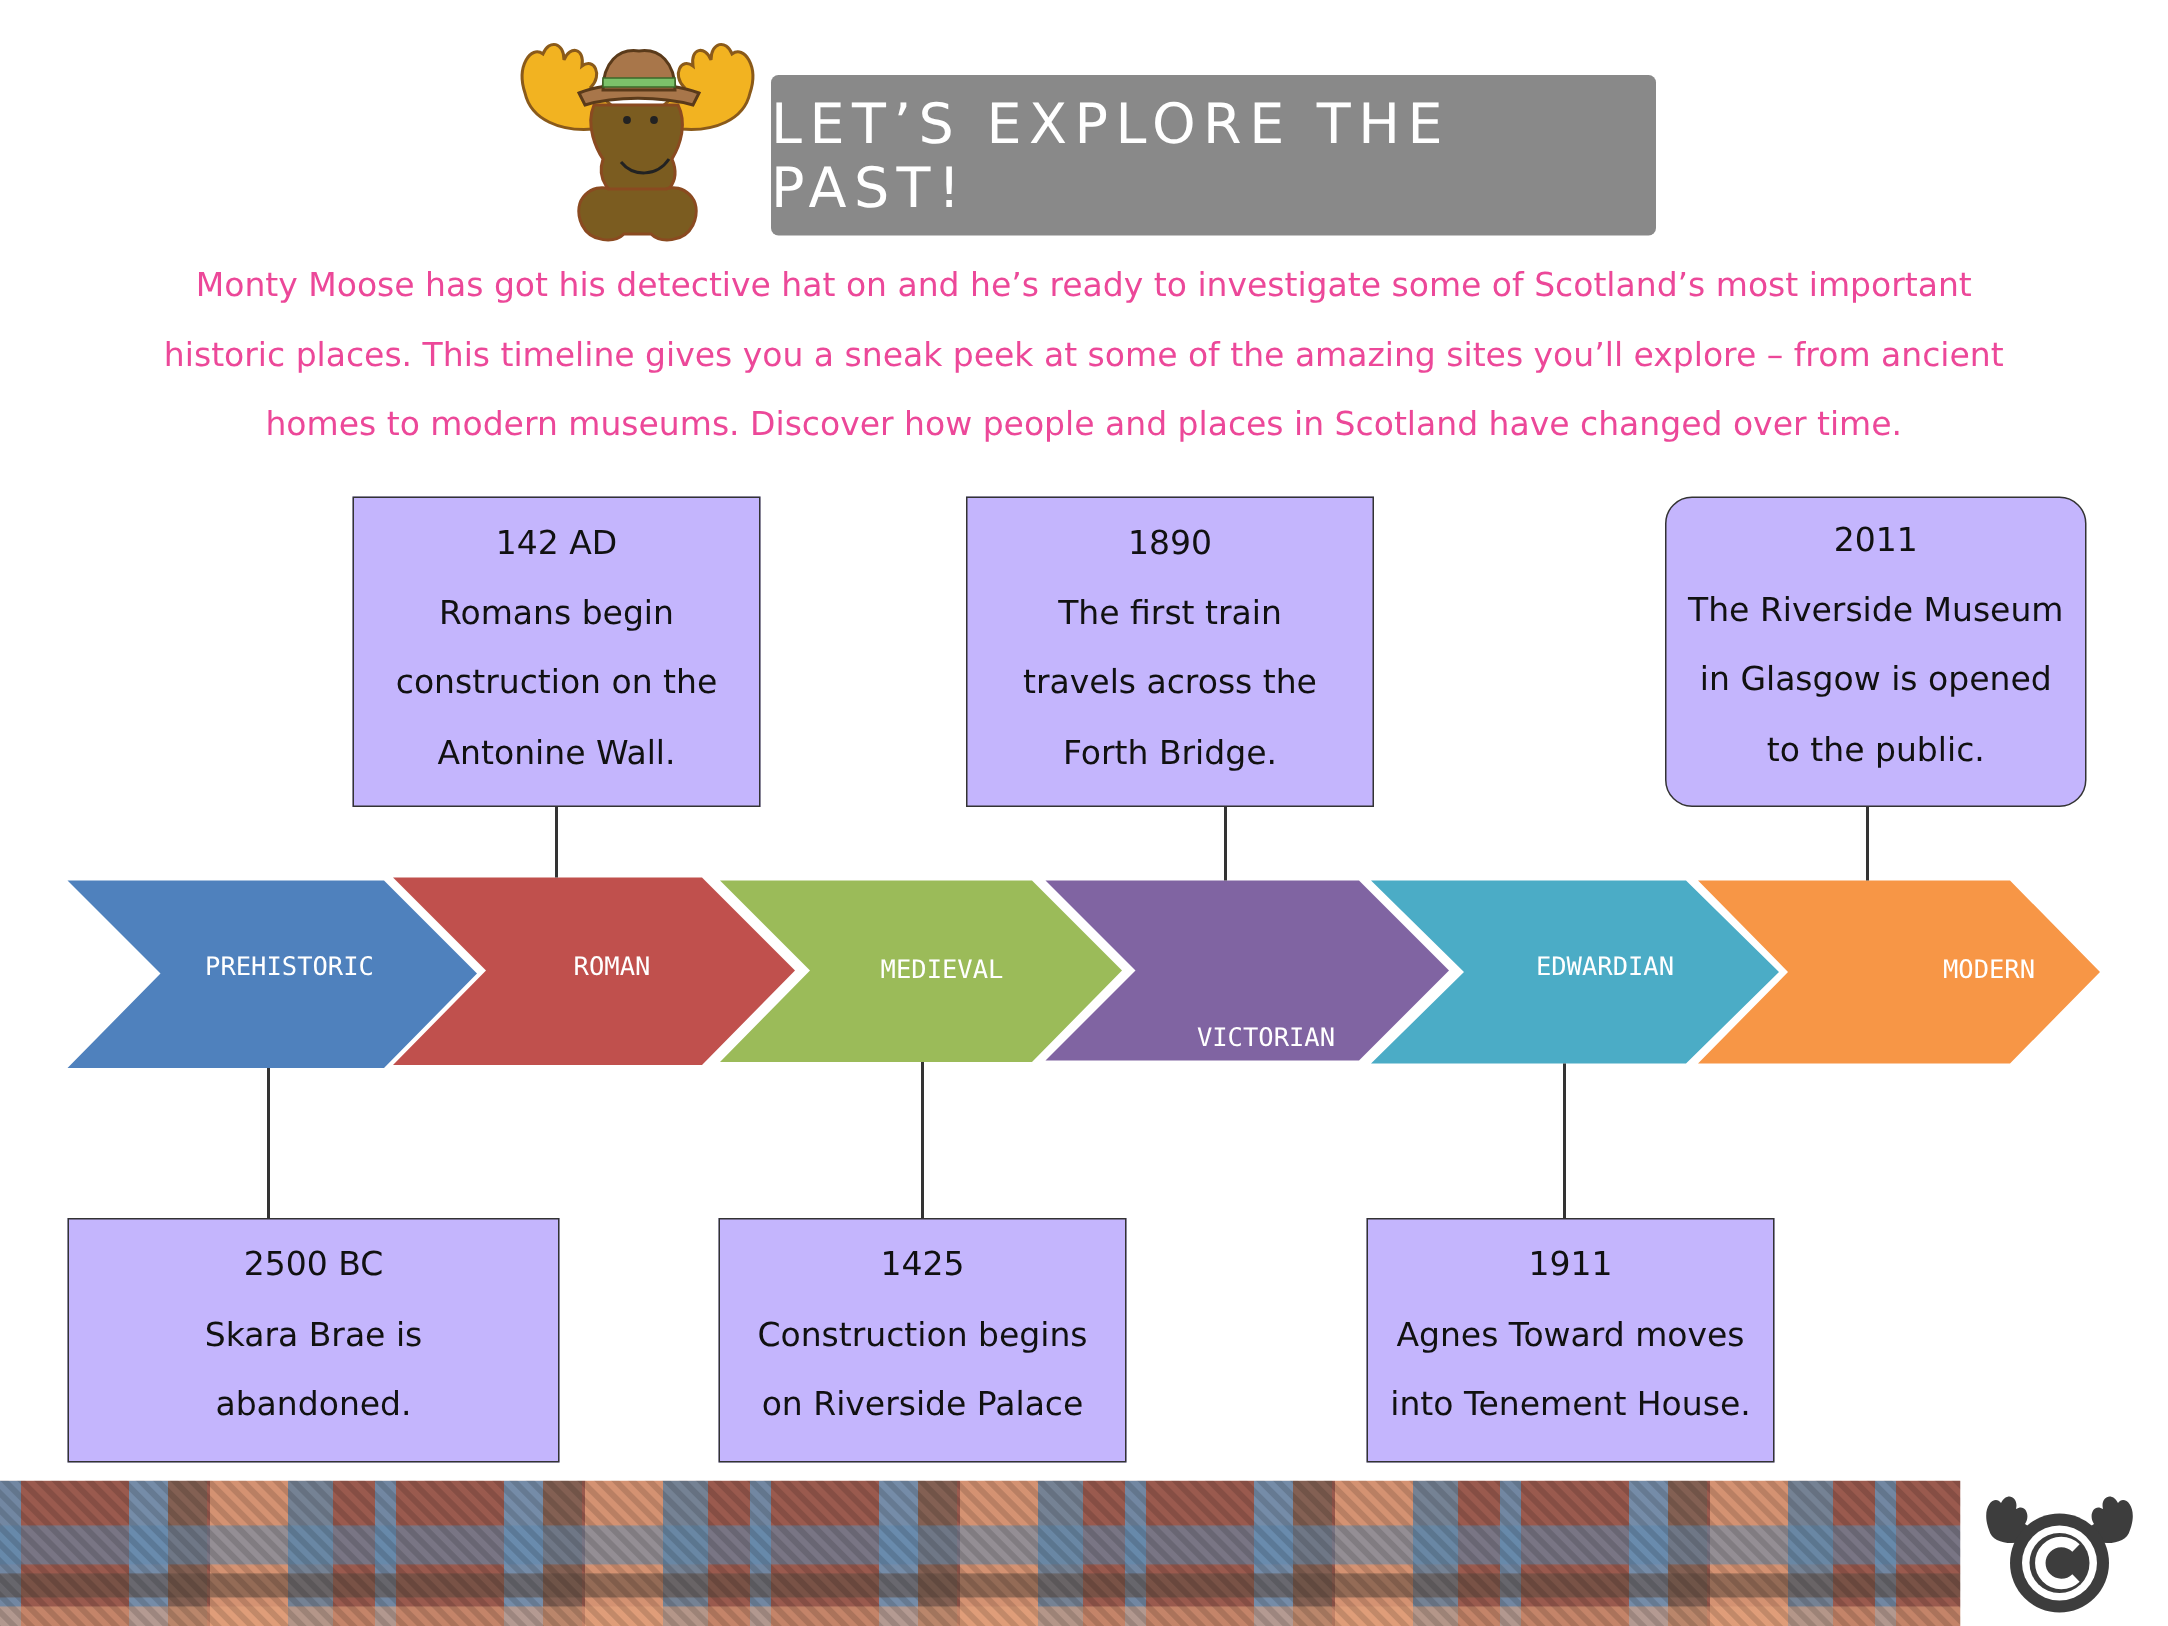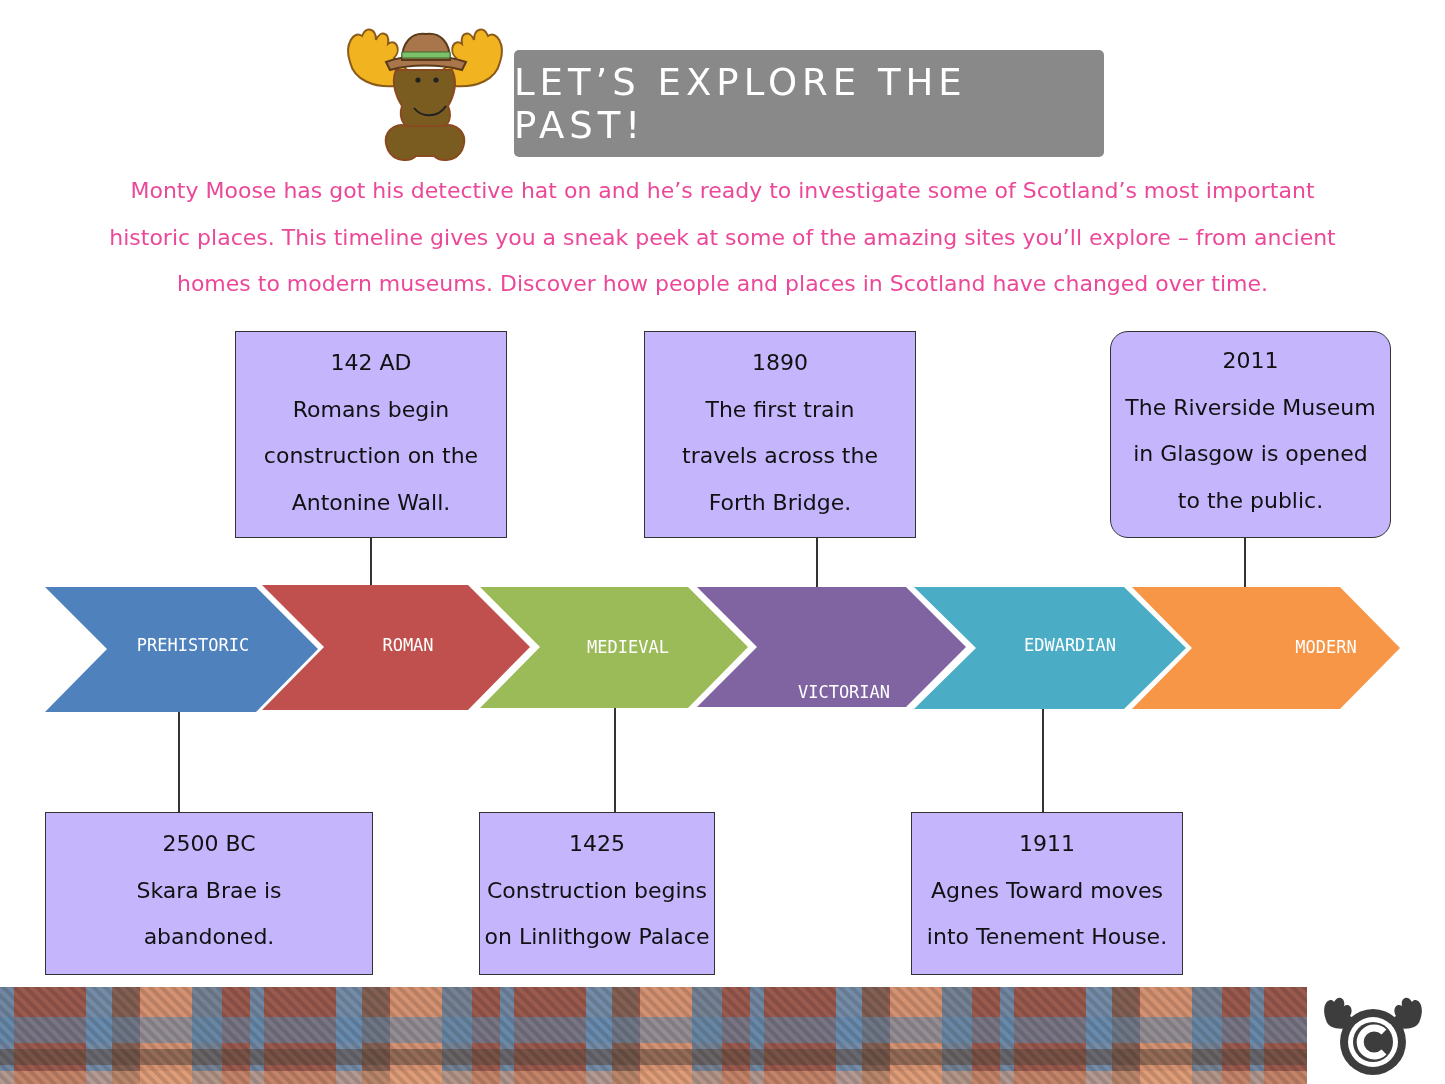--- a/index.html
+++ b/index.html
@@ -94,24 +94,24 @@
   <span class="event-line">The Riverside Museum</span>
   <span class="event-line">in Glasgow is opened</span>
   <span class="event-line">to the public.</span>
 </div>
 
 <div class="abs event-box" style="left:45px; top:812px; width:328px; height:163px;">
   <span class="event-year">2500 BC</span>
   <span class="event-line">Skara Brae is</span>
   <span class="event-line">abandoned.</span>
 </div>
-<div class="abs event-box" style="left:479px; top:812px; width:236px; height:163px;">
+<div class="abs event-box" style="left:479px; top:812px; width:272px; height:163px;">
   <span class="event-year">1425</span>
   <span class="event-line">Construction begins</span>
-  <span class="event-line">on Linlithgow Palace</span>
+  <span class="event-line">on Riverside Palace</span>
 </div>
 <div class="abs event-box" style="left:911px; top:812px; width:272px; height:163px;">
   <span class="event-year">1911</span>
   <span class="event-line">Agnes Toward moves</span>
   <span class="event-line">into Tenement House.</span>
 </div>
 
 <svg id="tartan" class="abs" viewBox="0 0 1307 97" preserveAspectRatio="none">
   <defs>
     <pattern id="twill" width="8" height="8" patternUnits="userSpaceOnUse" patternTransform="rotate(-45)">

